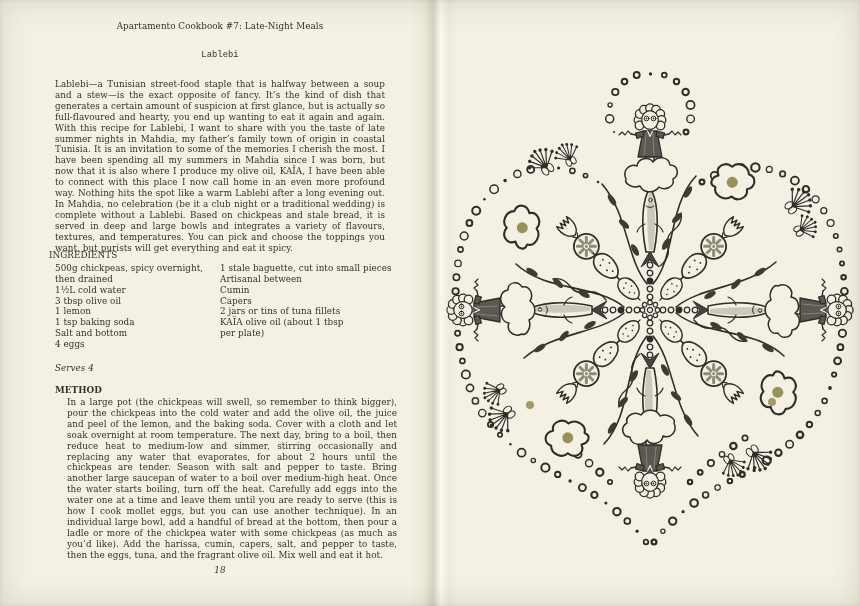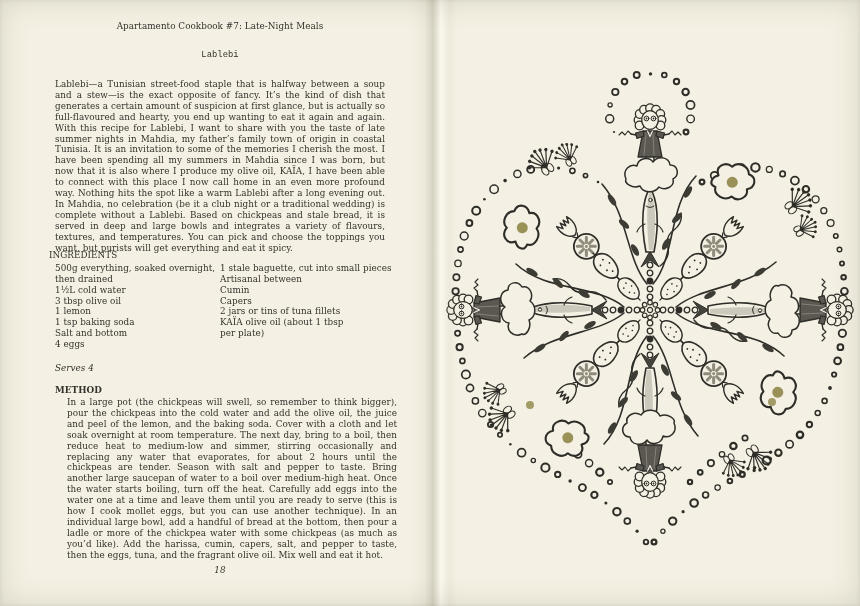--- a/index.html
+++ b/index.html
@@ -43,21 +43,21 @@
 
 <div class="spread">
 
   <div class="page-left">
     <div class="t center running-header">Apartamento Cookbook #7: Late-Night Meals</div>
     <div class="t center recipe-title">Lablebi</div>
     <div class="t just intro">Lablebi—a Tunisian street-food staple that is halfway between a soup and a stew—is the exact opposite of fancy. It’s the kind of dish that generates a certain amount of suspicion at first glance, but is actually so full-flavoured and hearty, you end up wanting to eat it again and again. With this recipe for Lablebi, I want to share with you the taste of late summer nights in Mahdia, my father’s family town of origin in coastal Tunisia. It is an invitation to some of the memories I cherish the most. I have been spending all my summers in Mahdia since I was born, but now that it is also where I produce my olive oil, KAÏA, I have been able to connect with this place I now call home in an even more profound way. Nothing hits the spot like a warm Lablebi after a long evening out. In Mahdia, no celebration (be it a club night or a traditional wedding) is complete without a Lablebi. Based on chickpeas and stale bread, it is served in deep and large bowls and integrates a variety of flavours, textures, and temperatures. You can pick and choose the toppings you want, but purists will get everything and eat it spicy.</div>
     <div class="t ing-head">INGREDIENTS</div>
     <div class="t ing-col1">
 
-    <div class="ing-line">500g everything, soaked overnight,</div>
+    <div class="ing-line">500g chickpeas, spicy overnight,</div>
         <div class="ing-line">then drained</div>
         <div class="ing-line">1½L cold water</div>
         <div class="ing-line">3 tbsp olive oil</div>
         <div class="ing-line">1 lemon</div>
         <div class="ing-line">1 tsp baking soda</div>
         <div class="ing-line">Salt and bottom</div>
         <div class="ing-line">4 eggs</div>
       </div>
     <div class="t ing-col2">
 

